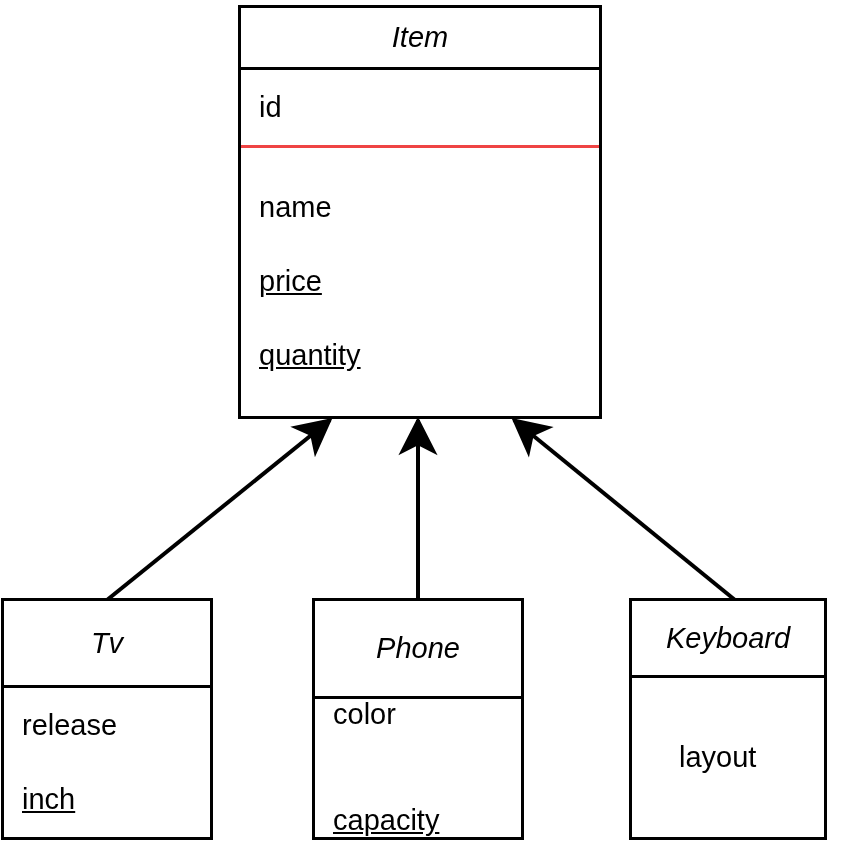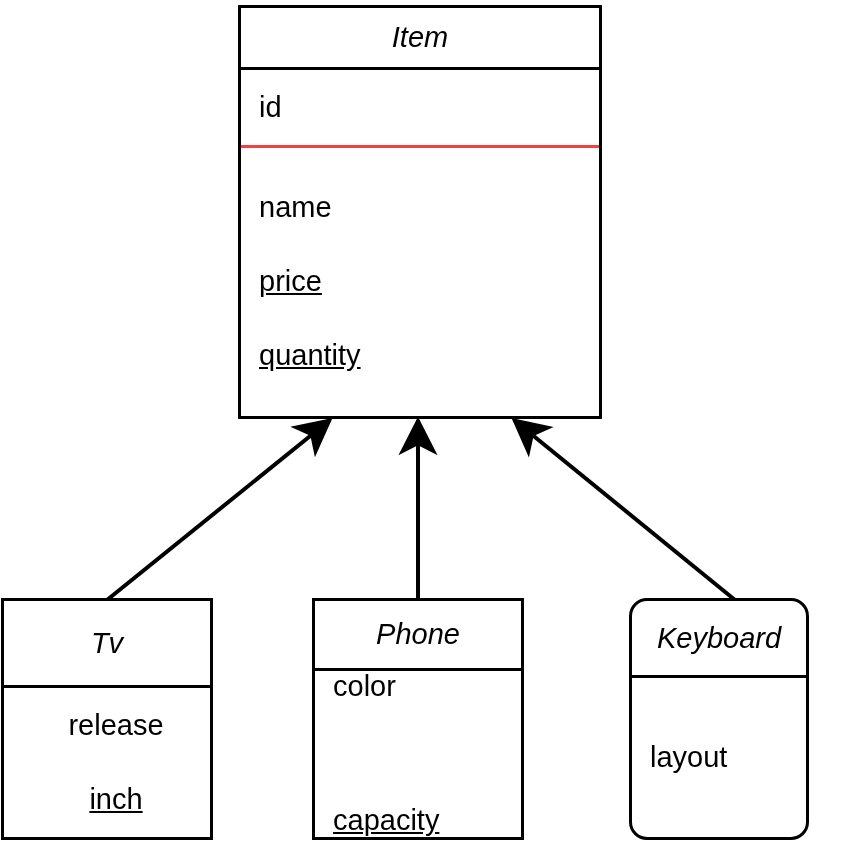--- a/index.html
+++ b/index.html
@@ -93,34 +93,34 @@
     </div>
     <div class="compartment" style="flex:1;">
       <span class="attr">name</span>
       <span class="attr">price</span>
       <span class="attr">quantity</span>
     </div>
   </div>
 
   <div class="uml-class" id="class-tv" style="left:1px; top:598px; width:212px; height:242px;">
     <div class="class-name-row" style="height:87px;">Tv</div>
-    <div class="compartment" style="flex:1;align-items:center;">
+    <div class="compartment" style="flex:1;">
       <span class="attr">release</span>
       <span class="attr">inch</span>
     </div>
   </div>
 
   <div class="uml-class" id="class-phone" style="left:312px; top:598px; width:212px; height:242px;">
-    <div class="class-name-row" style="height:70px;">Phone</div>
+    <div class="class-name-row" style="height:98px;">Phone</div>
     <div class="compartment" style="flex:1;justify-content:space-between;">
       <span class="attr">color</span>
       <span class="attr">capacity</span>
     </div>
   </div>
 
-  <div class="uml-class" id="class-keyboard" style="left:629px; top:598px; width:180px; height:242px;border-radius:18px;">
+  <div class="uml-class" id="class-keyboard" style="left:629px; top:598px; width:198px; height:242px;">
     <div class="class-name-row" style="height:77px;">Keyboard</div>
-    <div class="compartment" style="flex:1;">
+    <div class="compartment" style="flex:1;margin-left:29px;">
       <span class="attr">layout</span>
     </div>
   </div>
 
 </div>
 
 </body></html>

